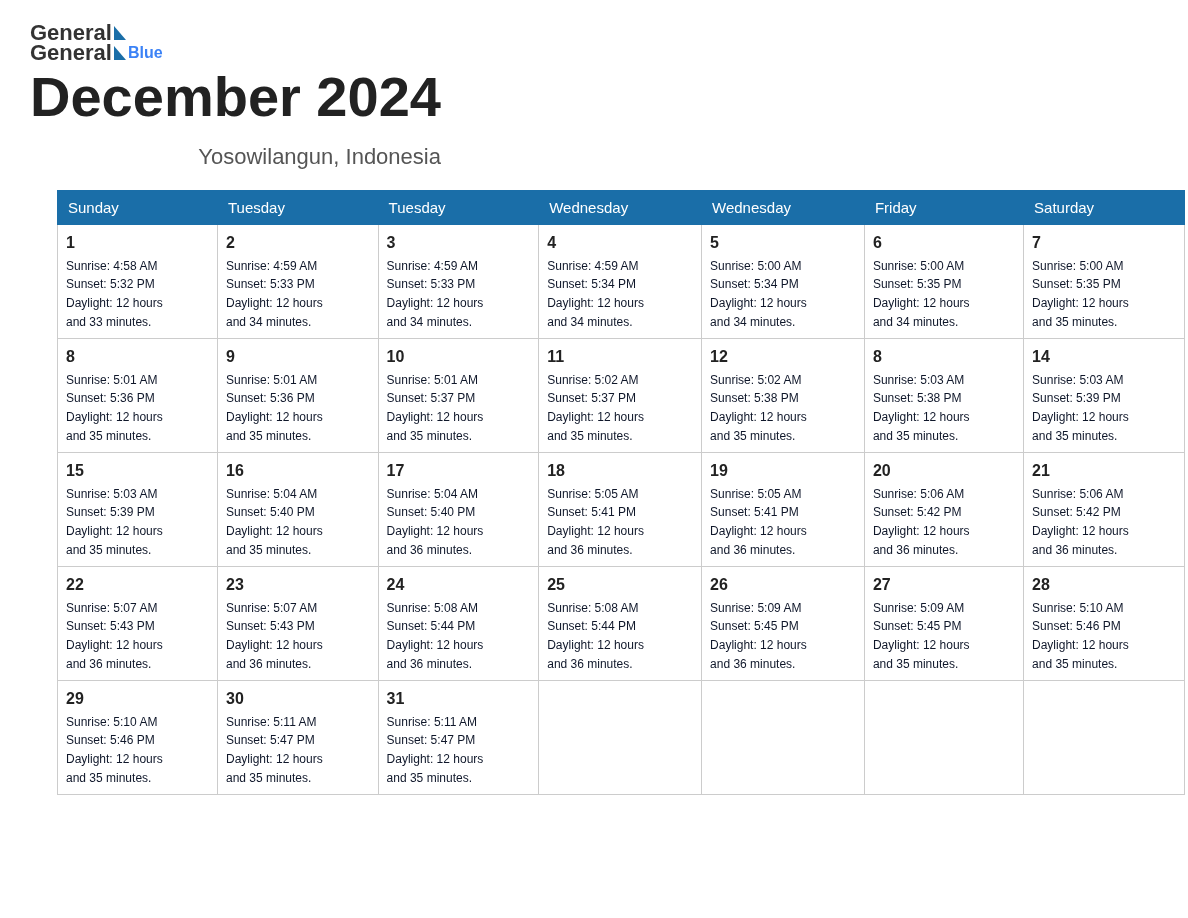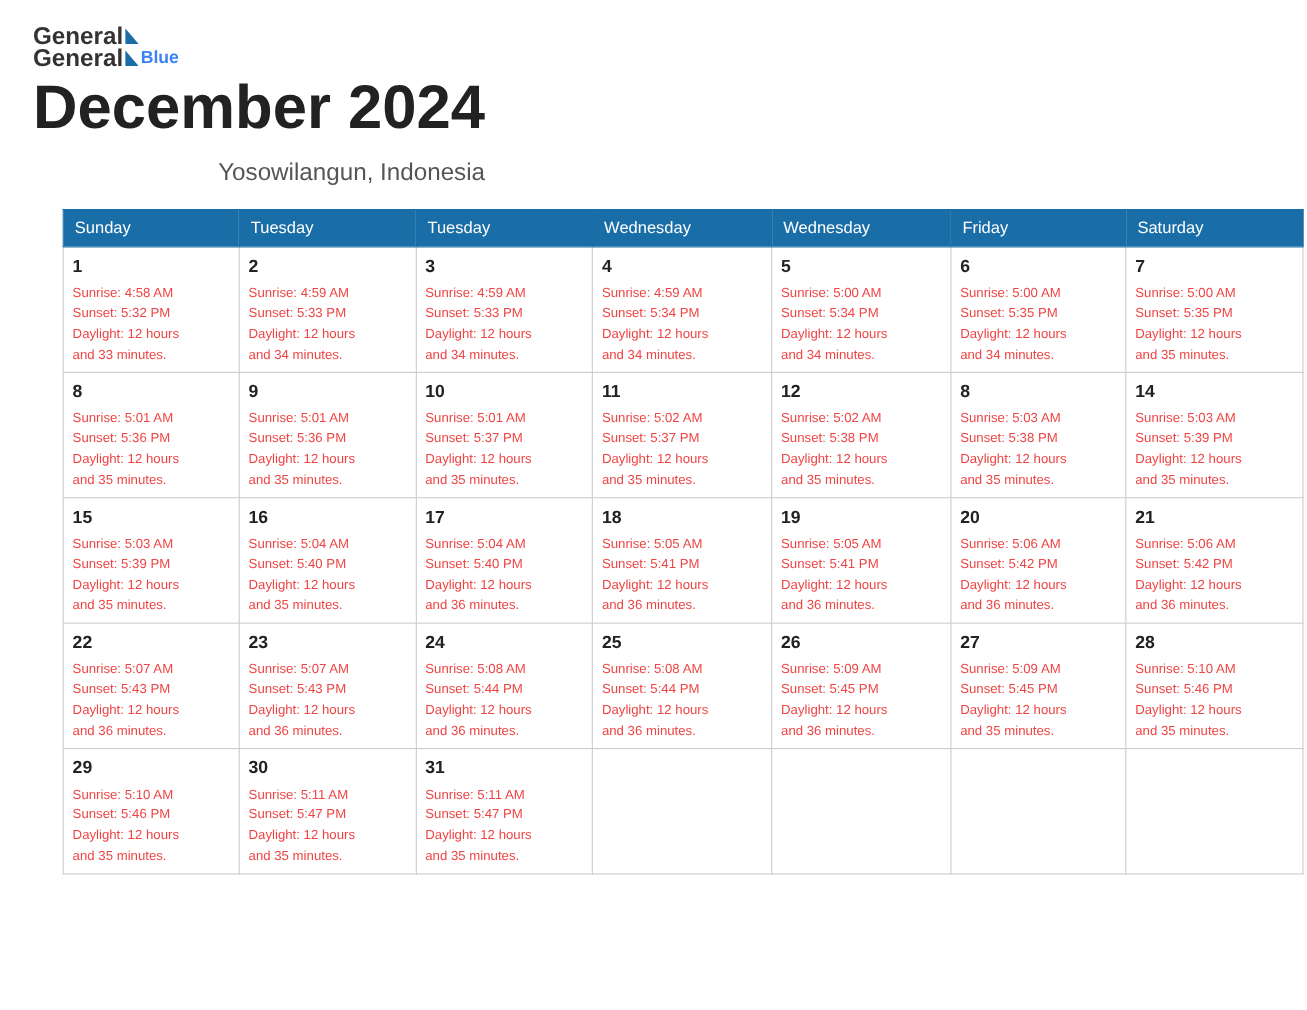--- a/index.html
+++ b/index.html
@@ -87,21 +87,21 @@
     }
     .day-num {
       font-size: 16px;
       font-weight: bold;
       color: #222;
       display: block;
       margin-bottom: 2px;
     }
     .cell-info {
       font-size: 12px;
-      color: #ef4444;
+      color: #0f172a;
       line-height: 1.55;
     }
     .empty-cell {
       background: #fff;
     }
     tr:nth-child(odd) td {
       
     }
   </style>
 </head>

